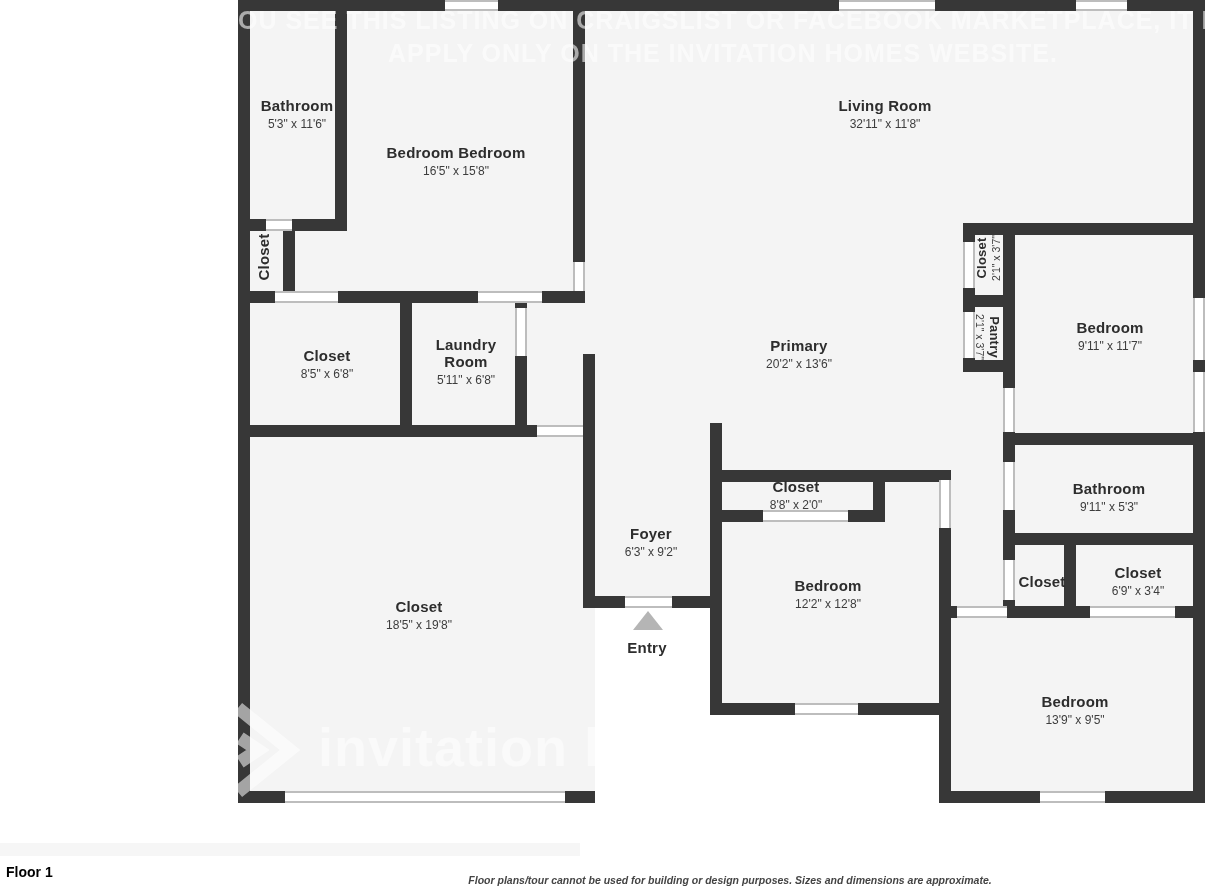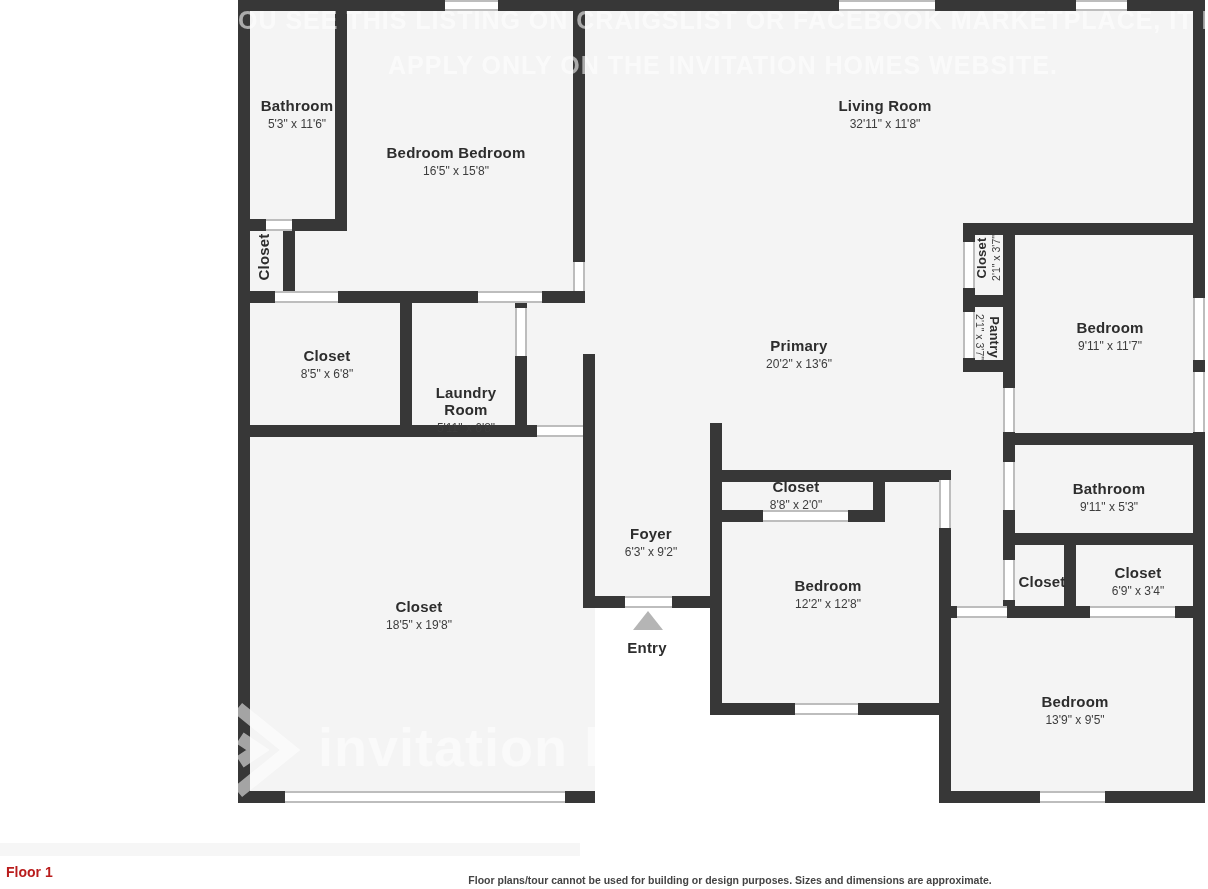--- a/index.html
+++ b/index.html
@@ -9,39 +9,39 @@
   #base-fill{position:absolute;left:238px;top:0;width:967px;height:803px;}
   .outside{position:absolute;background:#ffffff;}
   .wall{position:absolute;}
   .win{position:absolute;background:#ffffff;box-sizing:border-box;}
   .win-h{border-top:2px solid #bdbdbd;border-bottom:2px solid #bdbdbd;}
   .win-v{border-left:2px solid #bdbdbd;border-right:2px solid #bdbdbd;}
   .room-label{position:absolute;transform:translate(-50%,-50%);text-align:center;
               color:#2d2d2d;white-space:nowrap;z-index:5;}
   .room-label .rname{font-size:15px;font-weight:bold;letter-spacing:.2px;}
   .room-label .rdim{font-size:12px;color:#3d3d3d;margin-top:3px;}
-  .room-label.wrap{white-space:normal;width:100px;line-height:1.15;margin-top:48px;}
+  .room-label.wrap{white-space:normal;width:100px;line-height:1.15;}
   .vert-ccw{transform:translate(-50%,-50%) rotate(-90deg);}
   .vert-cw{transform:translate(-50%,-50%) rotate(90deg);}
   .room-label.small .rname{font-size:13px;}
   .room-label.small .rdim{font-size:10.5px;margin-top:1px;}
   #wm-top{position:absolute;left:238px;top:6px;width:970px;z-index:8;text-align:center;
           color:rgba(255,255,255,0.58);font-weight:bold;overflow:hidden;}
   #wm-line1{font-size:25px;letter-spacing:1px;white-space:nowrap;}
-  #wm-line2{font-size:25px;letter-spacing:1px;white-space:nowrap;margin-top:16px;}
+  #wm-line2{font-size:25px;letter-spacing:1px;white-space:nowrap;margin-top:4px;}
   #wm-brand{position:absolute;left:318px;top:716px;z-index:8;font-size:54px;font-weight:bold;
             color:rgba(255,255,255,0.5);letter-spacing:1px;white-space:nowrap;}
   #wm-logo{position:absolute;left:230px;top:700px;z-index:8;}
   #entry-arrow{position:absolute;left:633px;top:611px;width:0;height:0;z-index:5;
                border-left:15px solid transparent;border-right:15px solid transparent;
                border-bottom:19px solid #b5b5b5;}
   #footer-band{position:absolute;left:0;top:843px;width:580px;height:13px;background:#f6f6f6;}
-  #floor-label{position:absolute;left:6px;top:864px;font-size:14px;font-weight:bold;color:#b91c1c;}
+  #floor-label{position:absolute;left:6px;top:864px;font-size:14px;font-weight:bold;color:#000000;}
   #disclaimer{position:absolute;left:430px;top:874px;width:600px;text-align:center;
-              font-size:10.5px;font-weight:bold;color:#444;}
+              font-size:10.5px;font-weight:bold;color:#444;font-style:italic;}
 </style>
 </head>
 <body>
 
 <div id="page">
   <div id="plan">
     <div id="base-fill" style="background: rgb(244, 244, 244);"></div>
 
     <div class="outside" style="left:595px;top:608px;width:115px;height:195px"></div>
     <div class="outside" style="left:710px;top:715px;width:235px;height:88px"></div>

